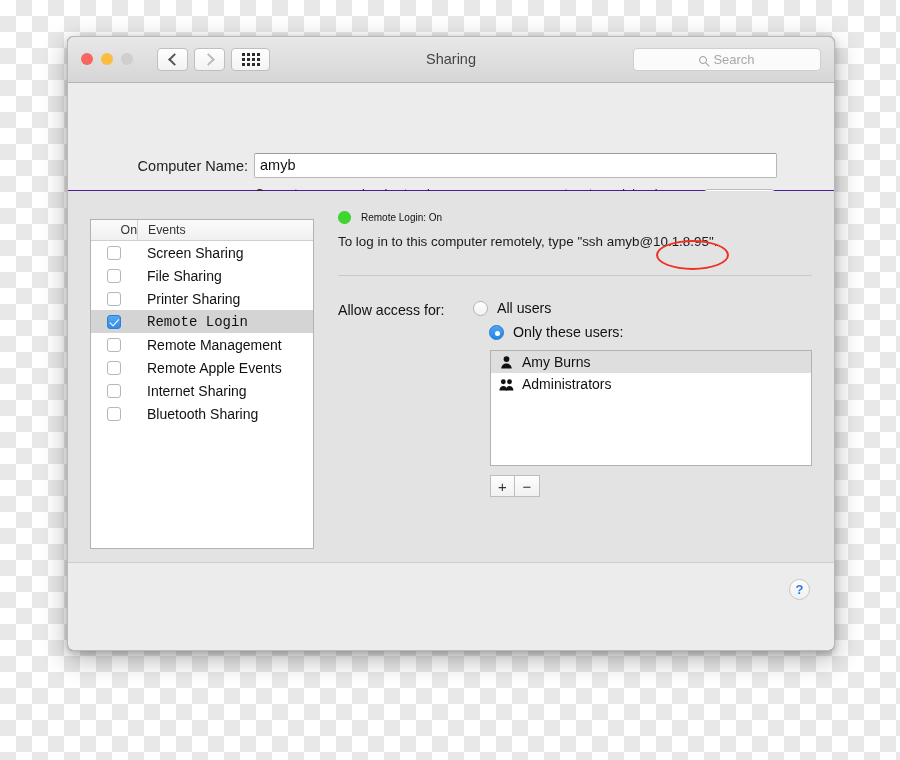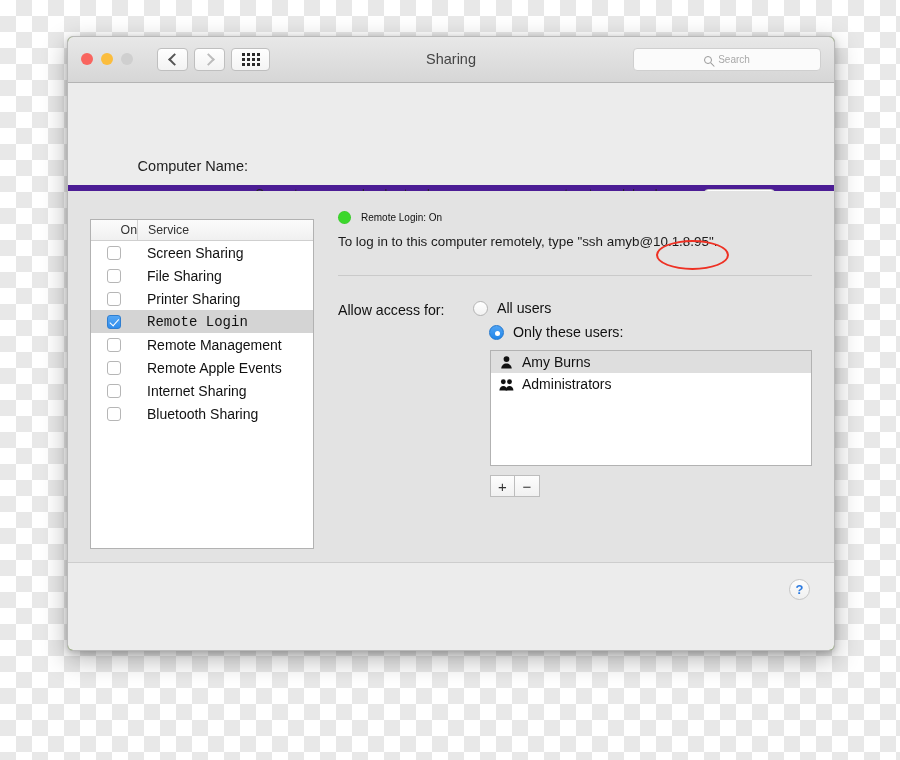--- a/index.html
+++ b/index.html
@@ -78,26 +78,26 @@
     display: flex; align-items: center; justify-content: center; gap: 6px;
   }
   #search .mag {
     width: 8px; height: 8px; border: 1.4px solid #9a9a9a; border-radius: 50%;
     position: relative;
   }
   #search .mag::after {
     content:''; position:absolute; right:-3.5px; bottom:-3px;
     width: 4.5px; height: 1.4px; background:#9a9a9a; transform: rotate(45deg);
   }
-  #search .ph { font-size: 10px; color: #a8a8a8; }
+  #search .ph { font-size: 13px; color: #a8a8a8; }
 
   
   #name-section {
     position: relative; height: 108px;
-    background: #ececec; border-bottom: 6px solid #4c1d95;
+    background: #ececec; border-bottom: 1px solid #4c1d95;
   }
   #name-label {
     position: absolute; left: 0; width: 180px; top: 75px;
     text-align: right; font-size: 14.5px; color: #1d1d1d;
   }
   #name-input {
     position: absolute; left: 186px; top: 70px;
     width: 523px; height: 25px;
     background: #fff; border: 1px solid #b7b7b7; border-top-color:#9b9b9b;
     border-radius: 2px;
@@ -266,30 +266,31 @@
     <div id="win-title">Sharing</div>
 
     <div id="search">
       <span class="mag"></span>
       <span class="ph">Search</span>
     </div>
   </div>
 
   <div id="name-section">
     <div id="name-label">Computer Name:</div>
+    <div id="name-input">amyb</div>
     <div id="name-help">Computers on your local network can access your computer at: amyb.local</div>
     <div id="edit-btn">Edit…</div>
   </div>
 
   <div id="body-area">
 
     <div id="svc-list">
       <div id="svc-head">
         <div class="c-on">On</div>
-        <div class="c-sv">Service</div>
+        <div class="c-sv">Events</div>
       </div>
 
       <div class="svc-row">
         <div class="cb-cell">
             <span class="cb"></span>
           </div>
         <div class="lbl">Screen Sharing</div>
       </div>
       <div class="svc-row">
         <div class="cb-cell">

